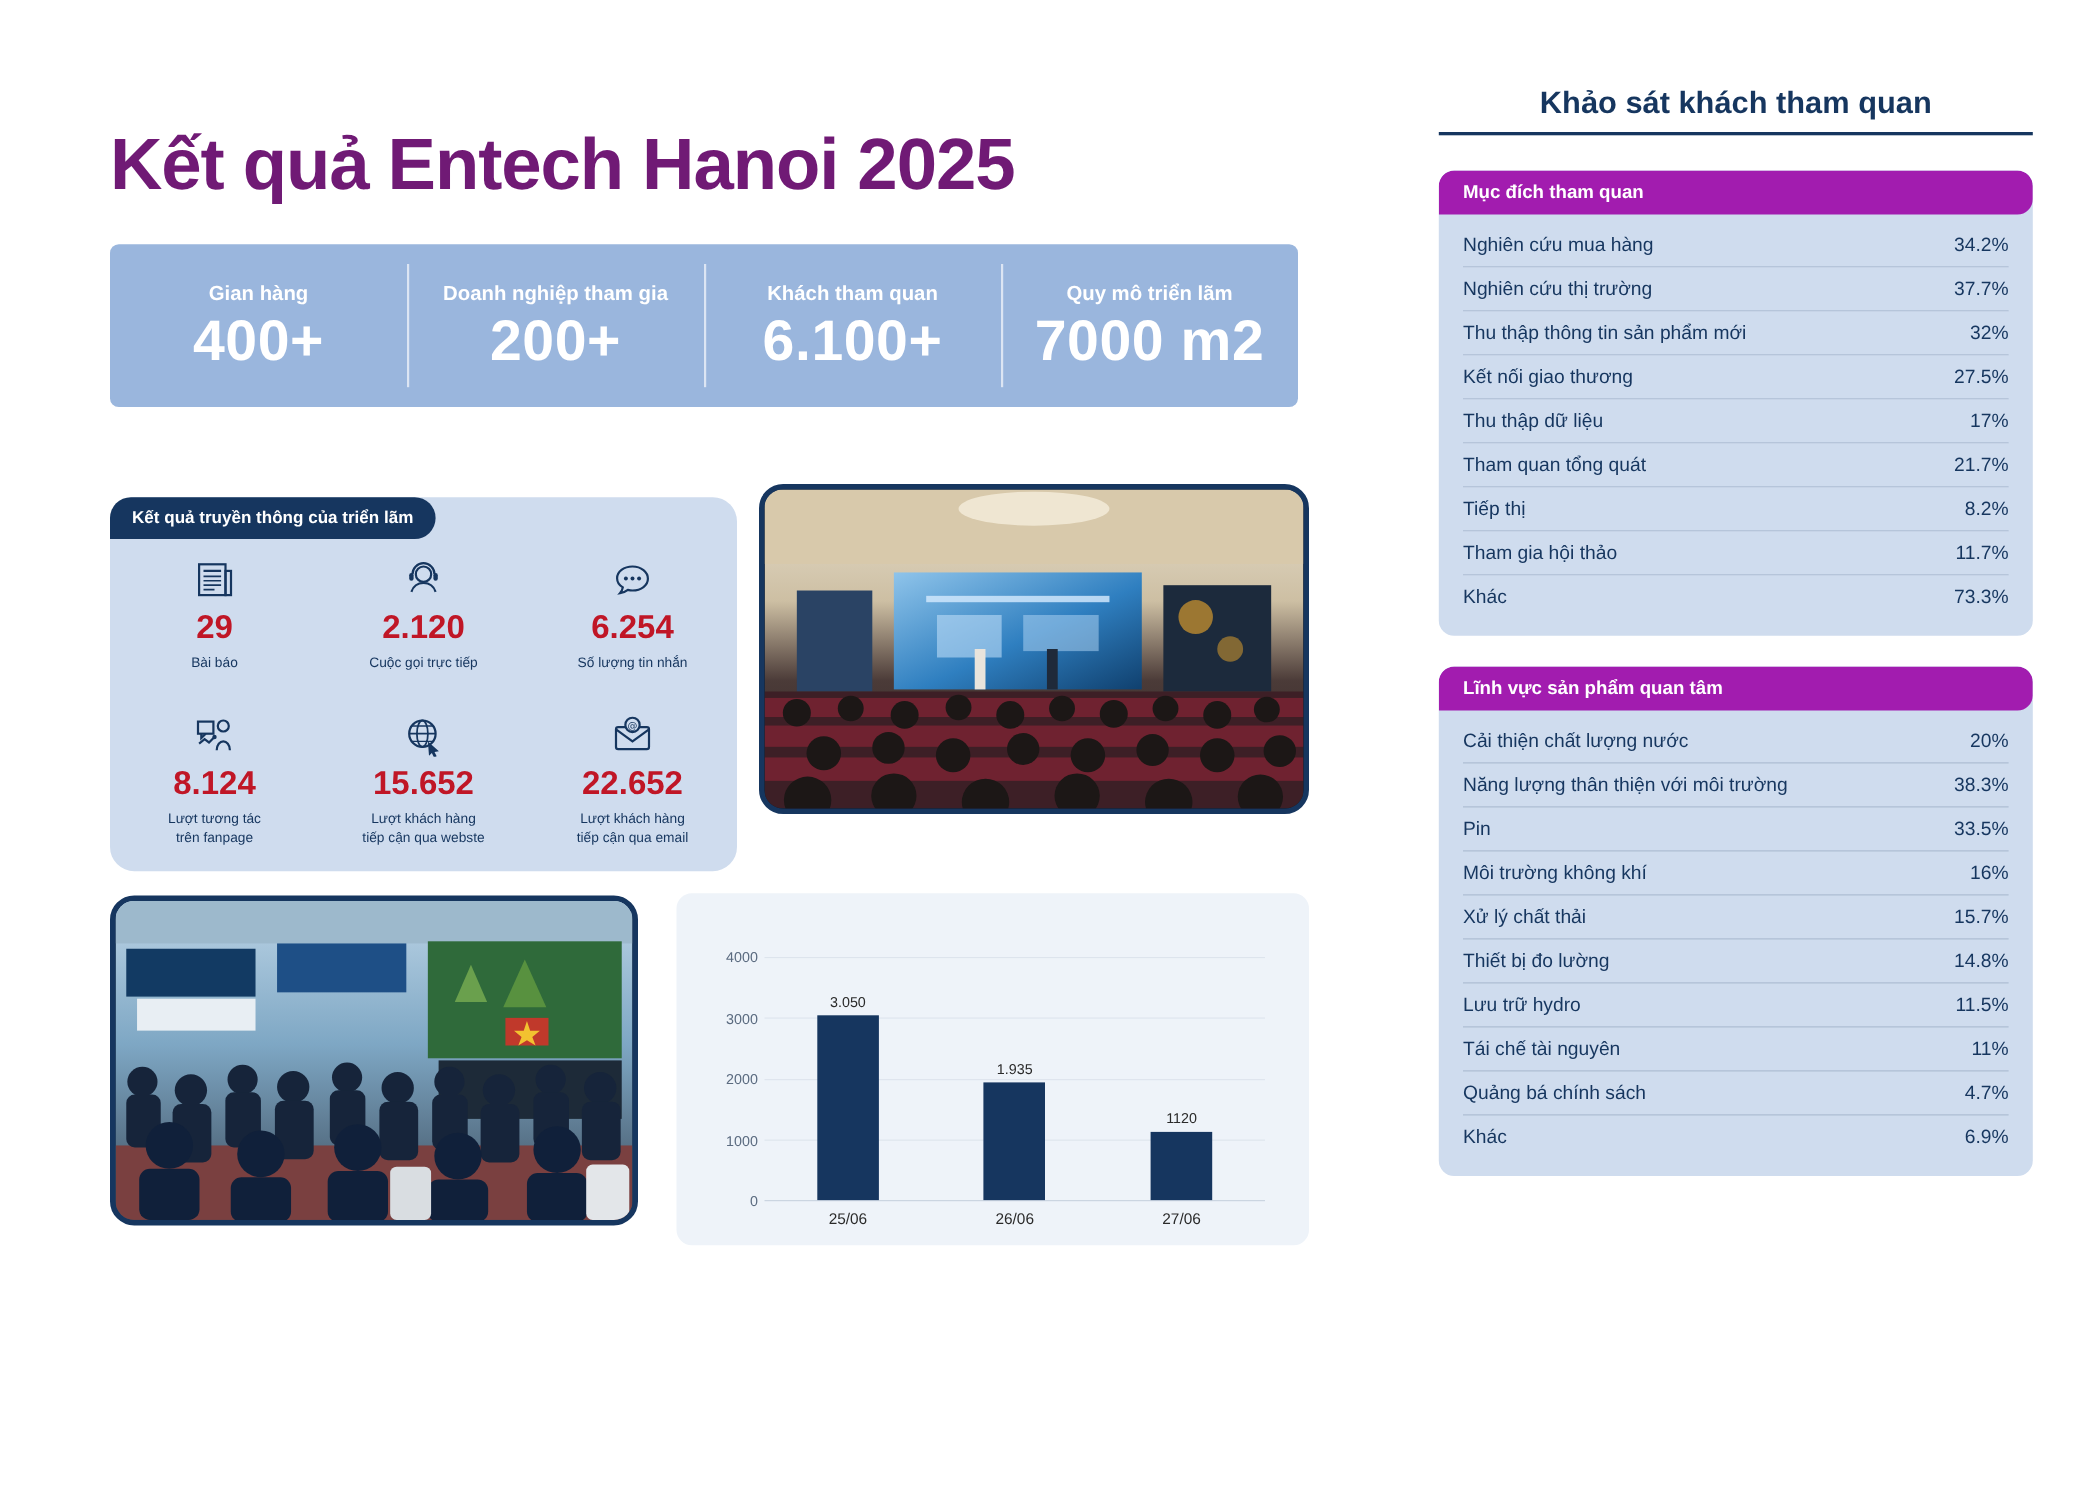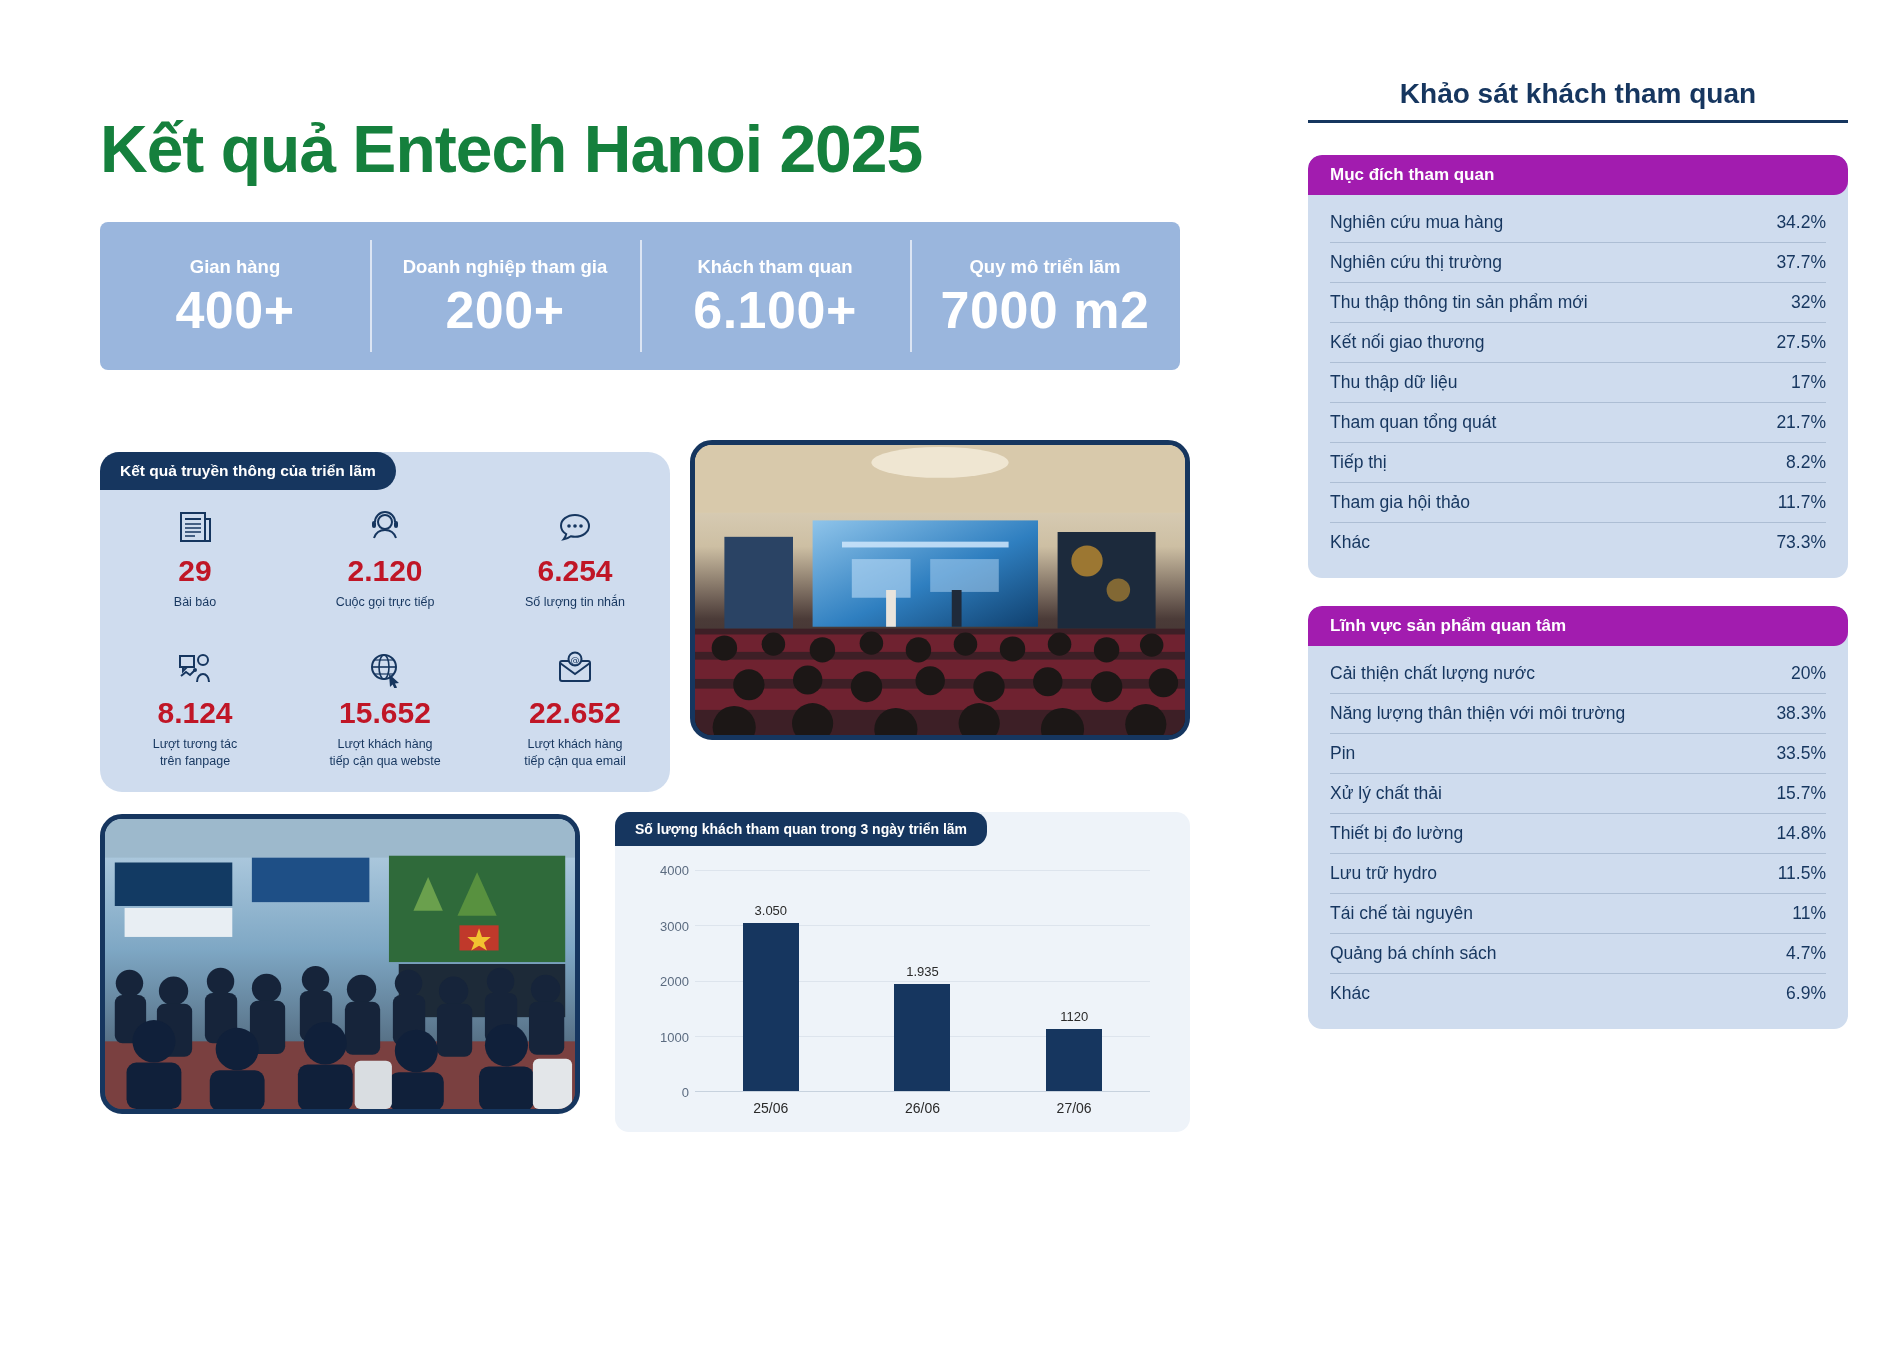--- a/index.html
+++ b/index.html
@@ -19,21 +19,21 @@
   
   .left {
     position: absolute;
     left: 90px; top: 60px;
     width: 1160px; height: 1250px;
   }
 
   .main-title {
     font-size: 66px;
     font-weight: bold;
-    color: #15803d;
+    color: #701a75;
     letter-spacing: -1px;
     margin: 55px 0 0 10px;
     line-height: 1.05;
   }
 
   
   .kpi-strip {
     margin-top: 38px;
     margin-left: 10px;
     width: 1080px;
@@ -520,21 +520,20 @@
             <rect x="290" y="262" width="56" height="40" rx="10"></rect>
           <circle cx="410" cy="234" r="22"></circle>
             <rect x="382" y="256" width="56" height="46" rx="10"></rect>
         </g>
         <rect x="255" y="250" width="38" height="50" rx="6" fill="#d9dde1"></rect>
         <rect x="437" y="248" width="40" height="52" rx="6" fill="#e3e6e9"></rect>
       </svg>
     </div>
 
     <div class="chart-card">
-      <div class="card-header">Số lượng khách tham quan trong 3 ngày triển lãm</div>
       <div class="chart-area">
         <div class="y-axis">
           <div class="y-tick" style="top:0%">4000</div>
           <div class="y-tick" style="top:25%">3000</div>
           <div class="y-tick" style="top:50%">2000</div>
           <div class="y-tick" style="top:75%">1000</div>
           <div class="y-tick" style="top:100%">0</div>
         </div>
         <div class="plot">
           <div class="gridline" style="top:0%"></div>
@@ -620,20 +619,24 @@
         </div>
         <div class="row">
           <span class="row-label">Năng lượng thân thiện với môi trường</span>
           <span class="row-value">38.3%</span>
         </div>
         <div class="row">
           <span class="row-label">Pin</span>
           <span class="row-value">33.5%</span>
         </div>
         <div class="row">
+          <span class="row-label">Môi trường không khí</span>
+          <span class="row-value">16%</span>
+        </div>
+        <div class="row">
           <span class="row-label">Xử lý chất thải</span>
           <span class="row-value">15.7%</span>
         </div>
         <div class="row">
           <span class="row-label">Thiết bị đo lường</span>
           <span class="row-value">14.8%</span>
         </div>
         <div class="row">
           <span class="row-label">Lưu trữ hydro</span>
           <span class="row-value">11.5%</span>

